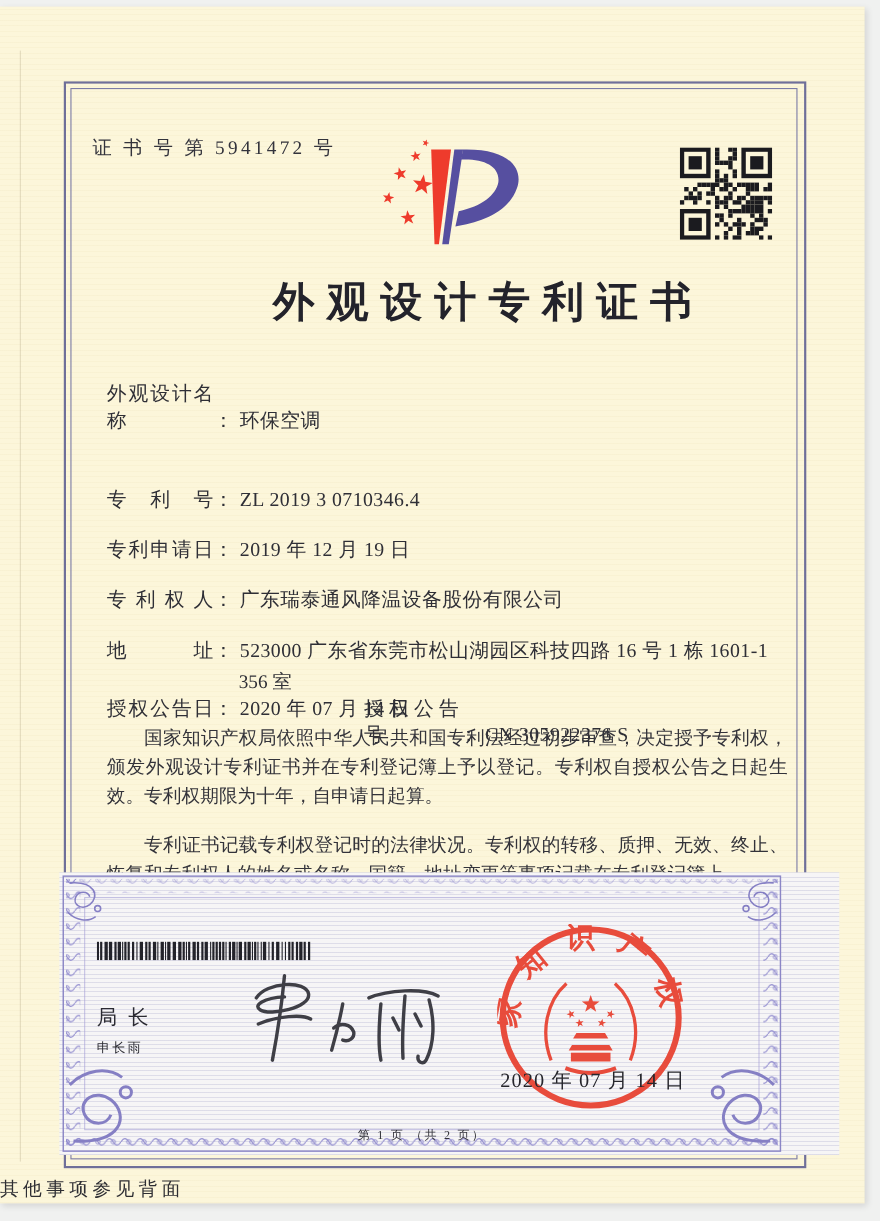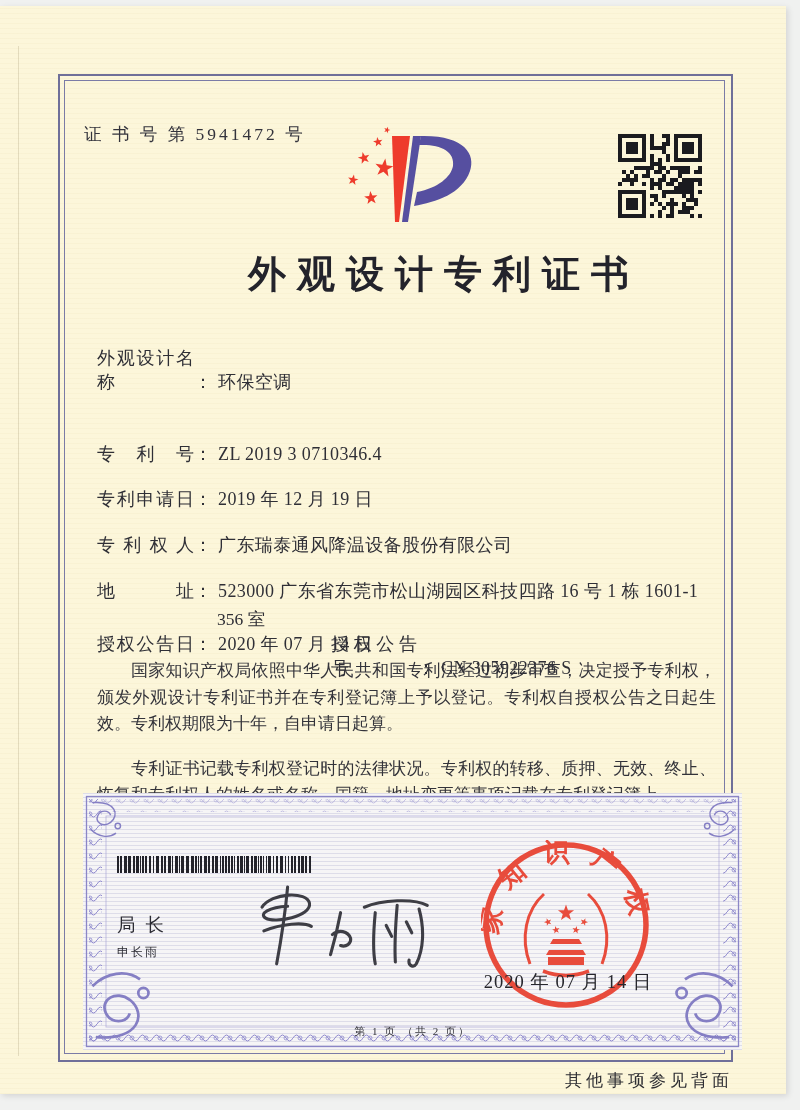--- a/index.html
+++ b/index.html
@@ -28,35 +28,35 @@
   }
   .frow{position:absolute;left:97px;width:636px;font-size:18px;color:#2f2f36;}
   .flabel{display:inline-block;width:97px;text-align:justify;text-align-last:justify;-moz-text-align-last:justify;}
   .fval{margin-left:6px;letter-spacing:0.4px;}
   .grp2{position:absolute;left:234px;top:0;}
   .addr2{position:absolute;left:217px;top:601px;font-size:17.5px;}
   .paras{position:absolute;left:97px;top:652px;width:619px;font-size:17px;line-height:26.5px;text-align:justify;color:#33333a;}
   .paras p{margin:0;text-indent:34px;}
   .paras p + p{margin-top:18px;}
   .panel{
-    position:absolute;left:83px;top:787px;width:659px;height:257px;
+    position:absolute;left:54px;top:787px;width:709px;height:257px;
     background:
       repeating-linear-gradient(0deg, rgba(135,135,185,0.22) 0 1px, rgba(0,0,0,0) 1px 4px),
       #f6f5f6;
   }
   .panel > *{position:absolute;}
   .lace{left:0;top:0;width:659px;height:257px;}
   .barcode{left:34px;top:63px;width:197px;height:17px;}
   .officer-title{left:34px;top:119px;font-family:"Liberation Sans","DejaVu Sans",sans-serif;font-size:18.5px;letter-spacing:10px;color:#2b2b33;z-index:3;}
   .officer-name{left:34px;top:151px;font-family:"Liberation Sans","DejaVu Sans",sans-serif;font-size:12px;letter-spacing:2px;color:#2b2b33;z-index:3;}
   .signature{left:148px;top:88px;width:210px;height:88px;z-index:3;}
   .seal{left:398px;top:47px;width:170px;height:170px;z-index:4;opacity:0.93;}
   .seal-date{left:400px;top:176px;width:170px;text-align:center;font-size:18.5px;letter-spacing:1px;color:#26262c;z-index:5;}
   .pageinfo{left:0;top:231px;width:659px;text-align:center;font-size:11px;letter-spacing:2px;color:#33333a;z-index:3;}
-  .footer-note{position:absolute;left:0;top:1063px;width:733px;text-align:right;font-size:17px;letter-spacing:4px;color:#2e2e33;}
+  .footer-note{position:absolute;left:0;top:1063px;width:733px;text-align:left;font-size:17px;letter-spacing:4px;color:#2e2e33;}
 </style>
 </head>
 <body>
 
 <div class="page">
   <div class="crease"></div>
   <div class="border-outer"></div>
   <div class="border-inner"></div>
 
   <div class="certnum">证 书 号 第 5941472 号</div>

